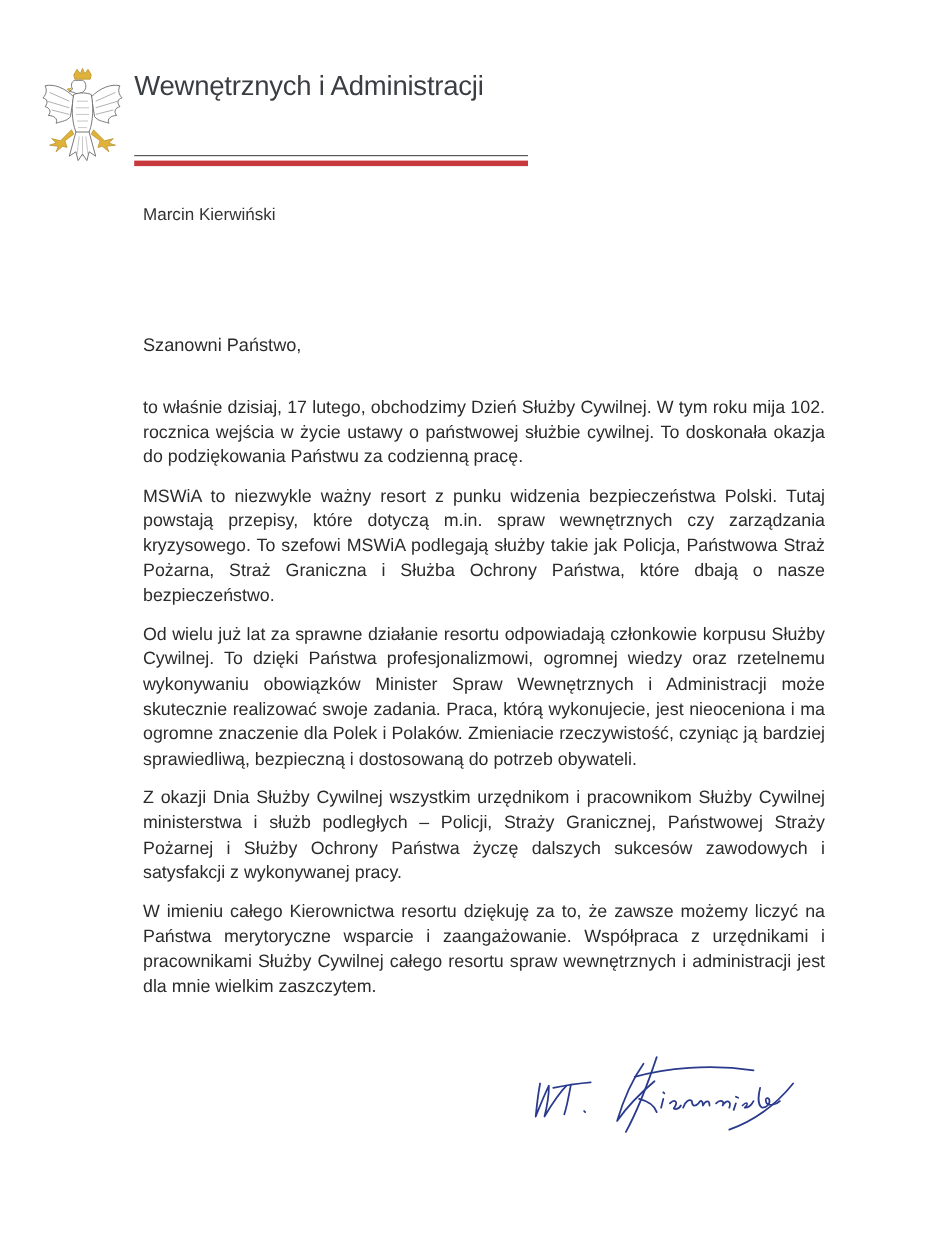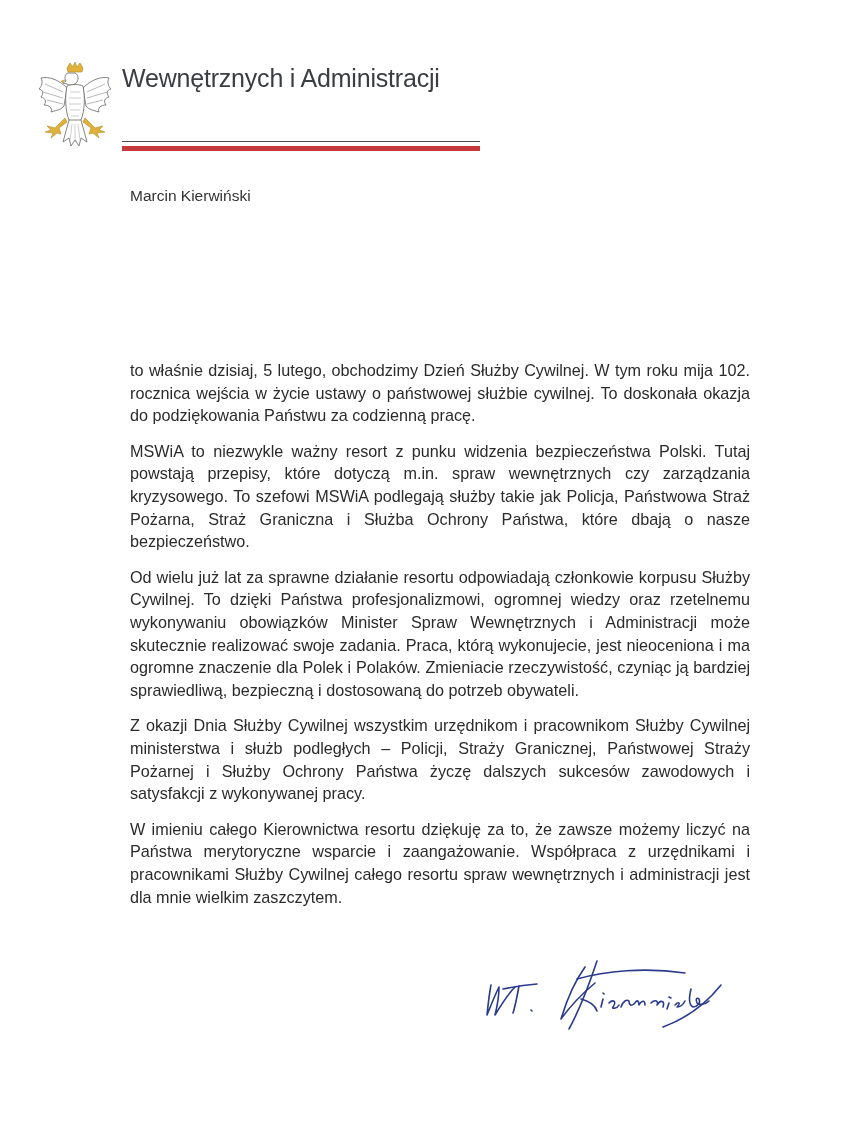--- a/index.html
+++ b/index.html
@@ -127,24 +127,25 @@
 
   <div class="ministry-title">
     <div>Wewnętrznych i Administracji</div>
   </div>
   <div class="rule-gray"></div>
   <div class="rule-red"></div>
   <div class="minister-name">Marcin Kierwiński</div>
 </div>
 
 <div class="salutation">
+  <div>Szanowni Państwo,</div>
 </div>
 
 <div class="letter-body">
-  <p>to właśnie dzisiaj, 5 lutego, obchodzimy Dzień Służby Cywilnej. W tym roku mija 102. rocznica wejścia w życie ustawy o państwowej służbie cywilnej. To doskonała okazja do podziękowania Państwu za codzienną pracę.</p>
+  <p>to właśnie dzisiaj, 17 lutego, obchodzimy Dzień Służby Cywilnej. W tym roku mija 102. rocznica wejścia w życie ustawy o państwowej służbie cywilnej. To doskonała okazja do podziękowania Państwu za codzienną pracę.</p>
   <p>MSWiA to niezwykle ważny resort z punku widzenia bezpieczeństwa Polski. Tutaj powstają przepisy, które dotyczą m.in. spraw wewnętrznych czy zarządzania kryzysowego. To szefowi MSWiA podlegają służby takie jak Policja, Państwowa Straż Pożarna, Straż Graniczna i Służba Ochrony Państwa, które dbają o nasze bezpieczeństwo.</p>
   <p>Od wielu już lat za sprawne działanie resortu odpowiadają członkowie korpusu Służby Cywilnej. To dzięki Państwa profesjonalizmowi, ogromnej wiedzy oraz rzetelnemu wykonywaniu obowiązków Minister Spraw Wewnętrznych i Administracji może skutecznie realizować swoje zadania. Praca, którą wykonujecie, jest nieoceniona i ma ogromne znaczenie dla Polek i Polaków. Zmieniacie rzeczywistość, czyniąc ją bardziej sprawiedliwą, bezpieczną i dostosowaną do potrzeb obywateli.</p>
   <p>Z okazji Dnia Służby Cywilnej wszystkim urzędnikom i pracownikom Służby Cywilnej ministerstwa i służb podległych – Policji, Straży Granicznej, Państwowej Straży Pożarnej i Służby Ochrony Państwa życzę dalszych sukcesów zawodowych i satysfakcji z wykonywanej pracy.</p>
   <p>W imieniu całego Kierownictwa resortu dziękuję za to, że zawsze możemy liczyć na Państwa merytoryczne wsparcie i zaangażowanie. Współpraca z urzędnikami i pracownikami Służby Cywilnej całego resortu spraw wewnętrznych i administracji jest dla mnie wielkim zaszczytem.</p>
 </div>
 
 <svg class="signature" viewBox="0 0 250 80">
   <g fill="none" stroke="#2a3a8c" stroke-width="1.6" stroke-linecap="round" stroke-linejoin="round">
 
     <path d="M6 30 C4 40 3 50 2 60 C6 50 10 40 14 32 C14 42 12 52 10 60 C16 50 22 40 30 32"></path>

